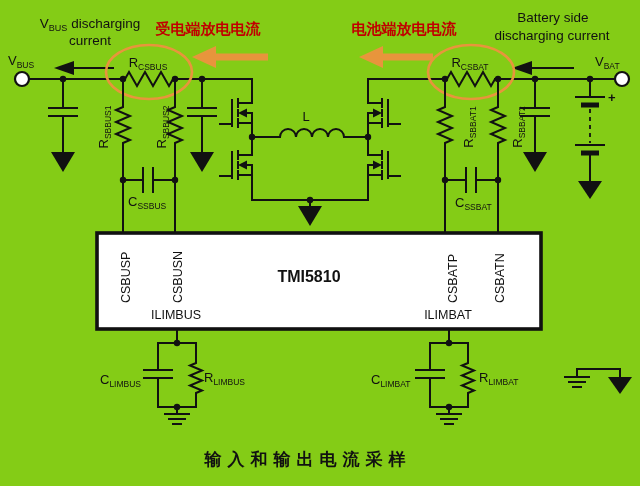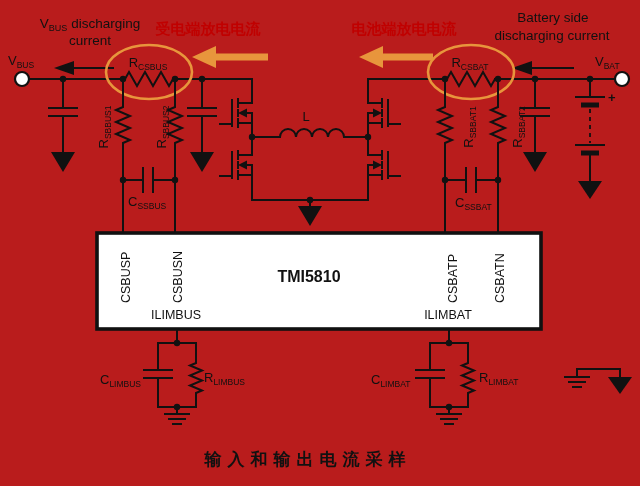--- a/index.html
+++ b/index.html
@@ -1,17 +1,17 @@
 <!DOCTYPE html>
 <html><head>
 <meta charset="utf-8">
 <style>
   html,body{margin:0;padding:0;background:#ffffff;}
   .canvas{
-    position:relative;width:640px;height:486px;background:#b91c1c;
+    position:relative;width:640px;height:486px;background:#84cc16;
     font-family:"Liberation Sans", sans-serif;overflow:hidden;
   }
   svg text{fill:#111111;}
   .wire{stroke:#111111;stroke-width:2;fill:none;stroke-linecap:square;}
   .wire-thin{stroke:#111111;stroke-width:1.8;fill:none;}
   .dot{fill:#111111;stroke:none;}
   .fill-blk{fill:#111111;stroke:none;}
   .term{fill:#ffffff;stroke:#111111;stroke-width:2.2;}
   .chipbox{fill:#ffffff;stroke:#111111;stroke-width:3.6;}
   .orange-ellipse{fill:none;stroke:#E8953C;stroke-width:2.6;}

